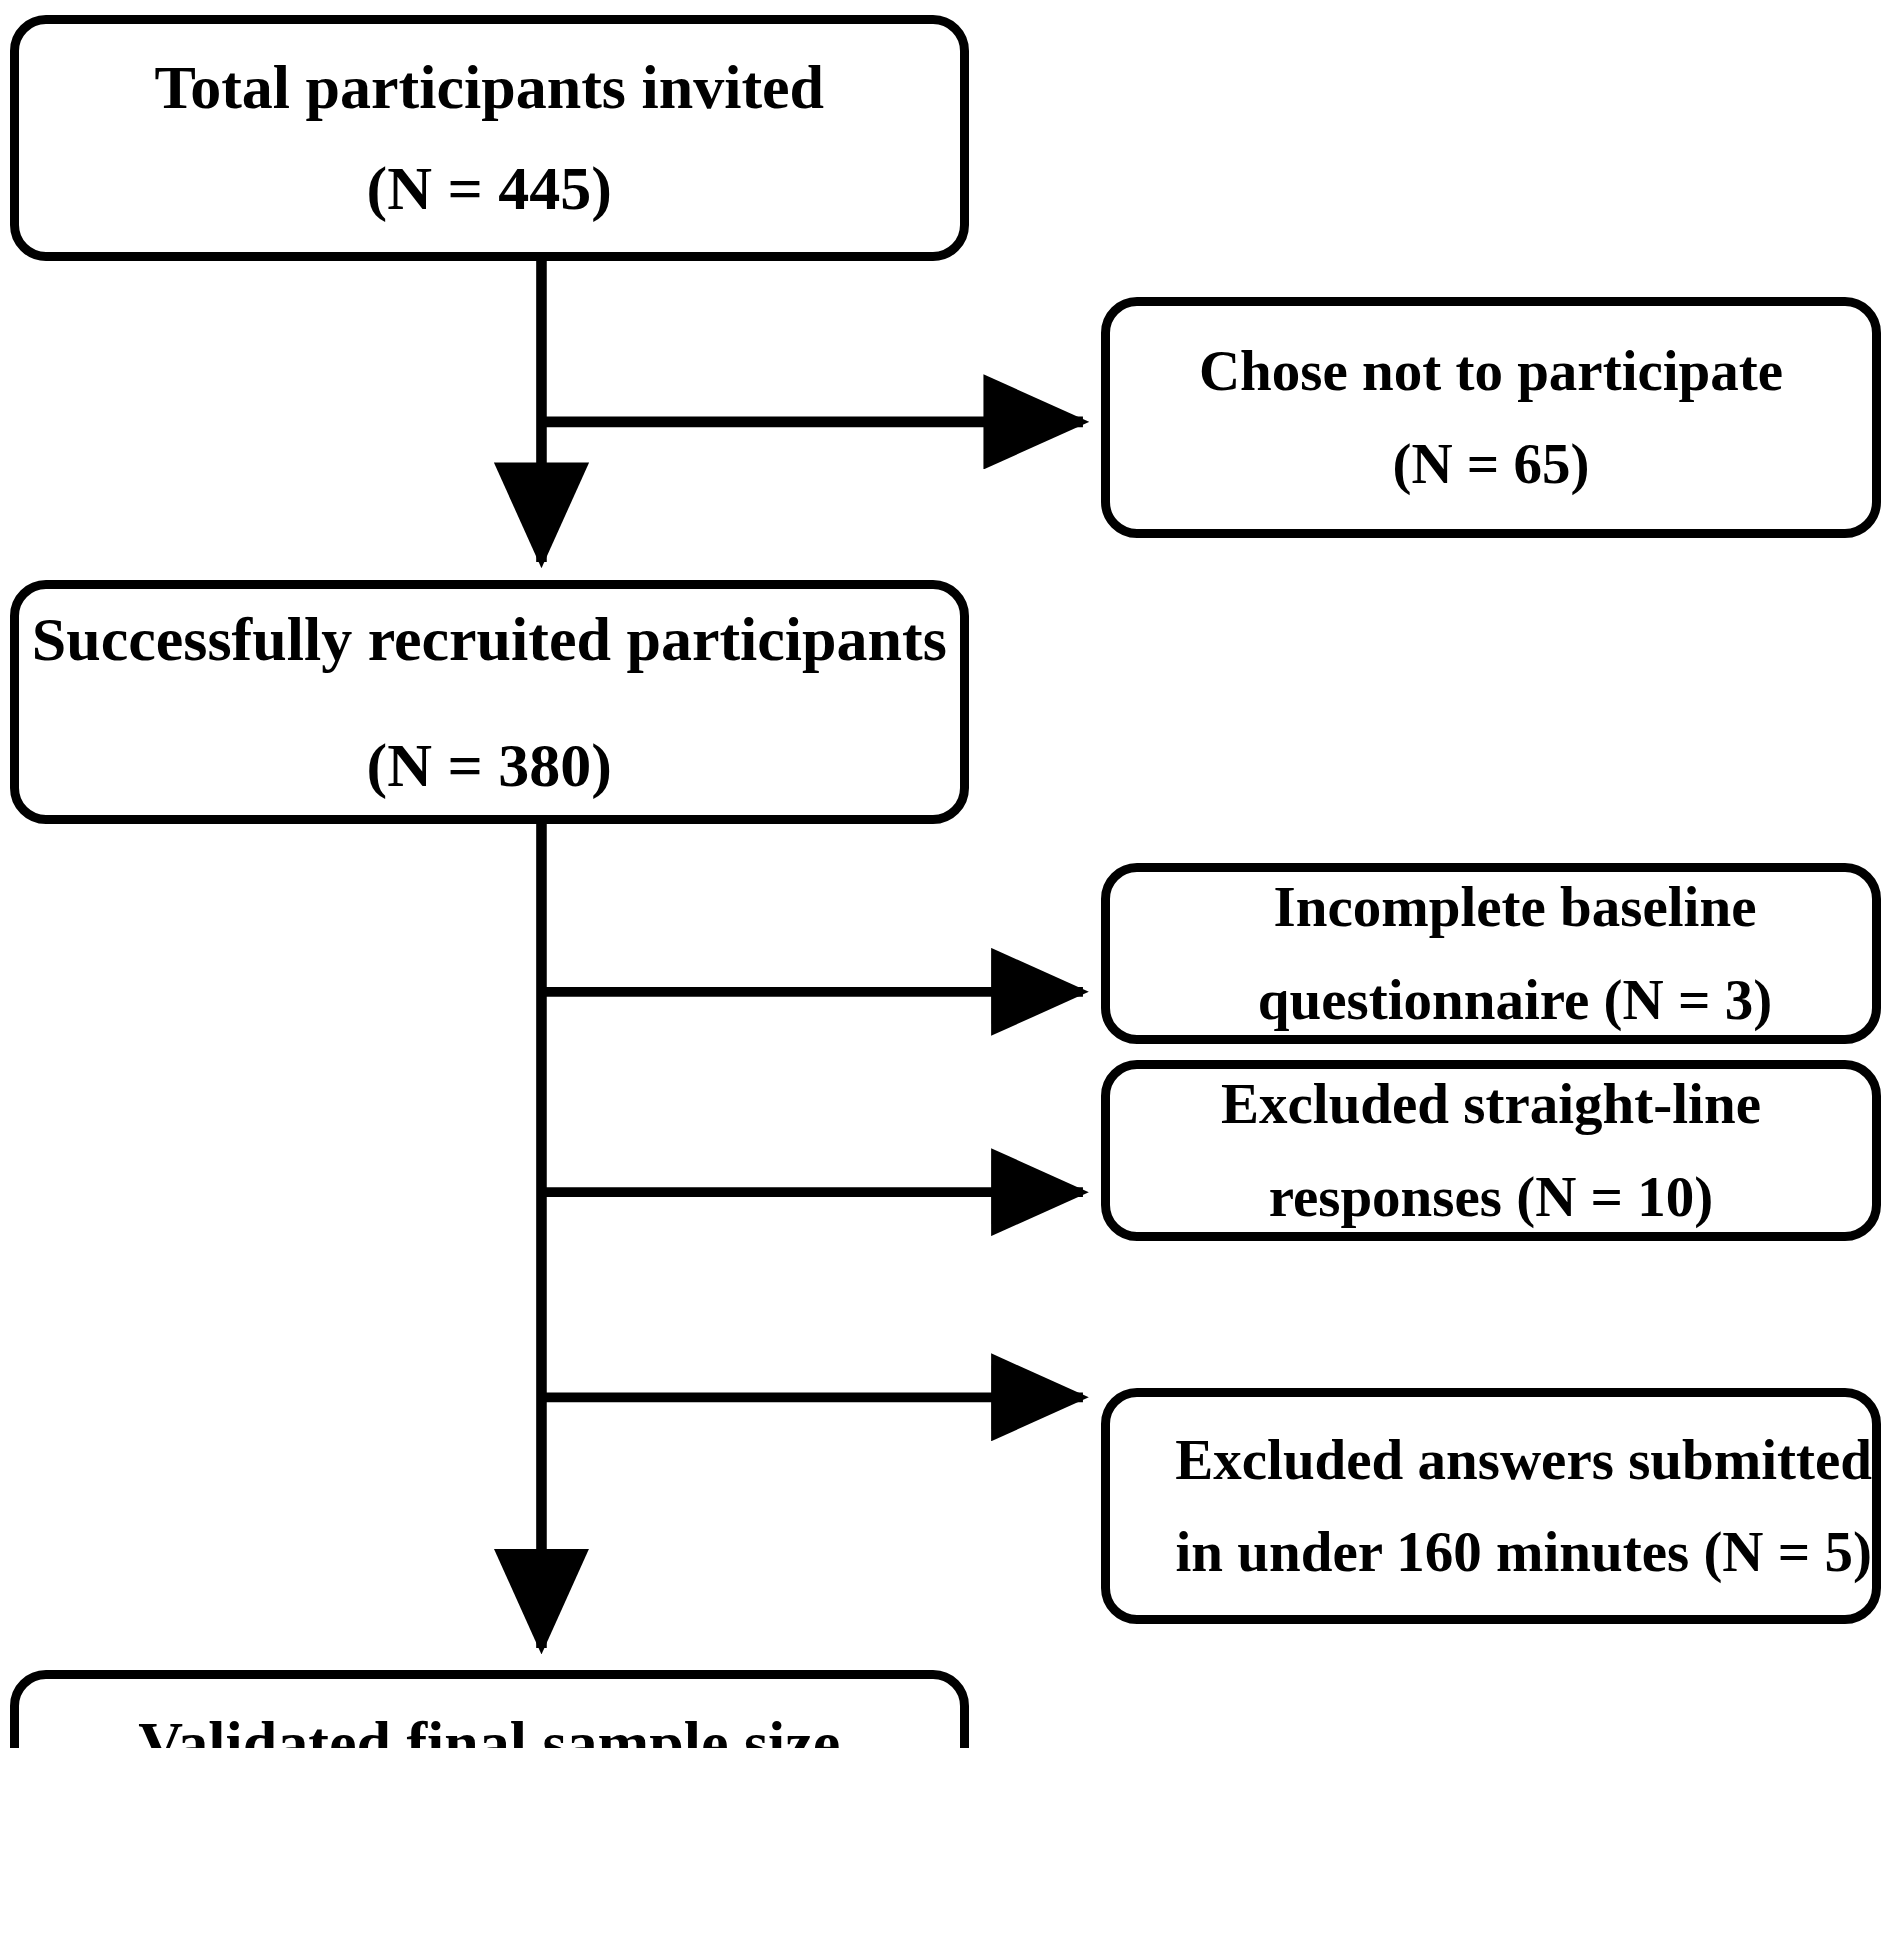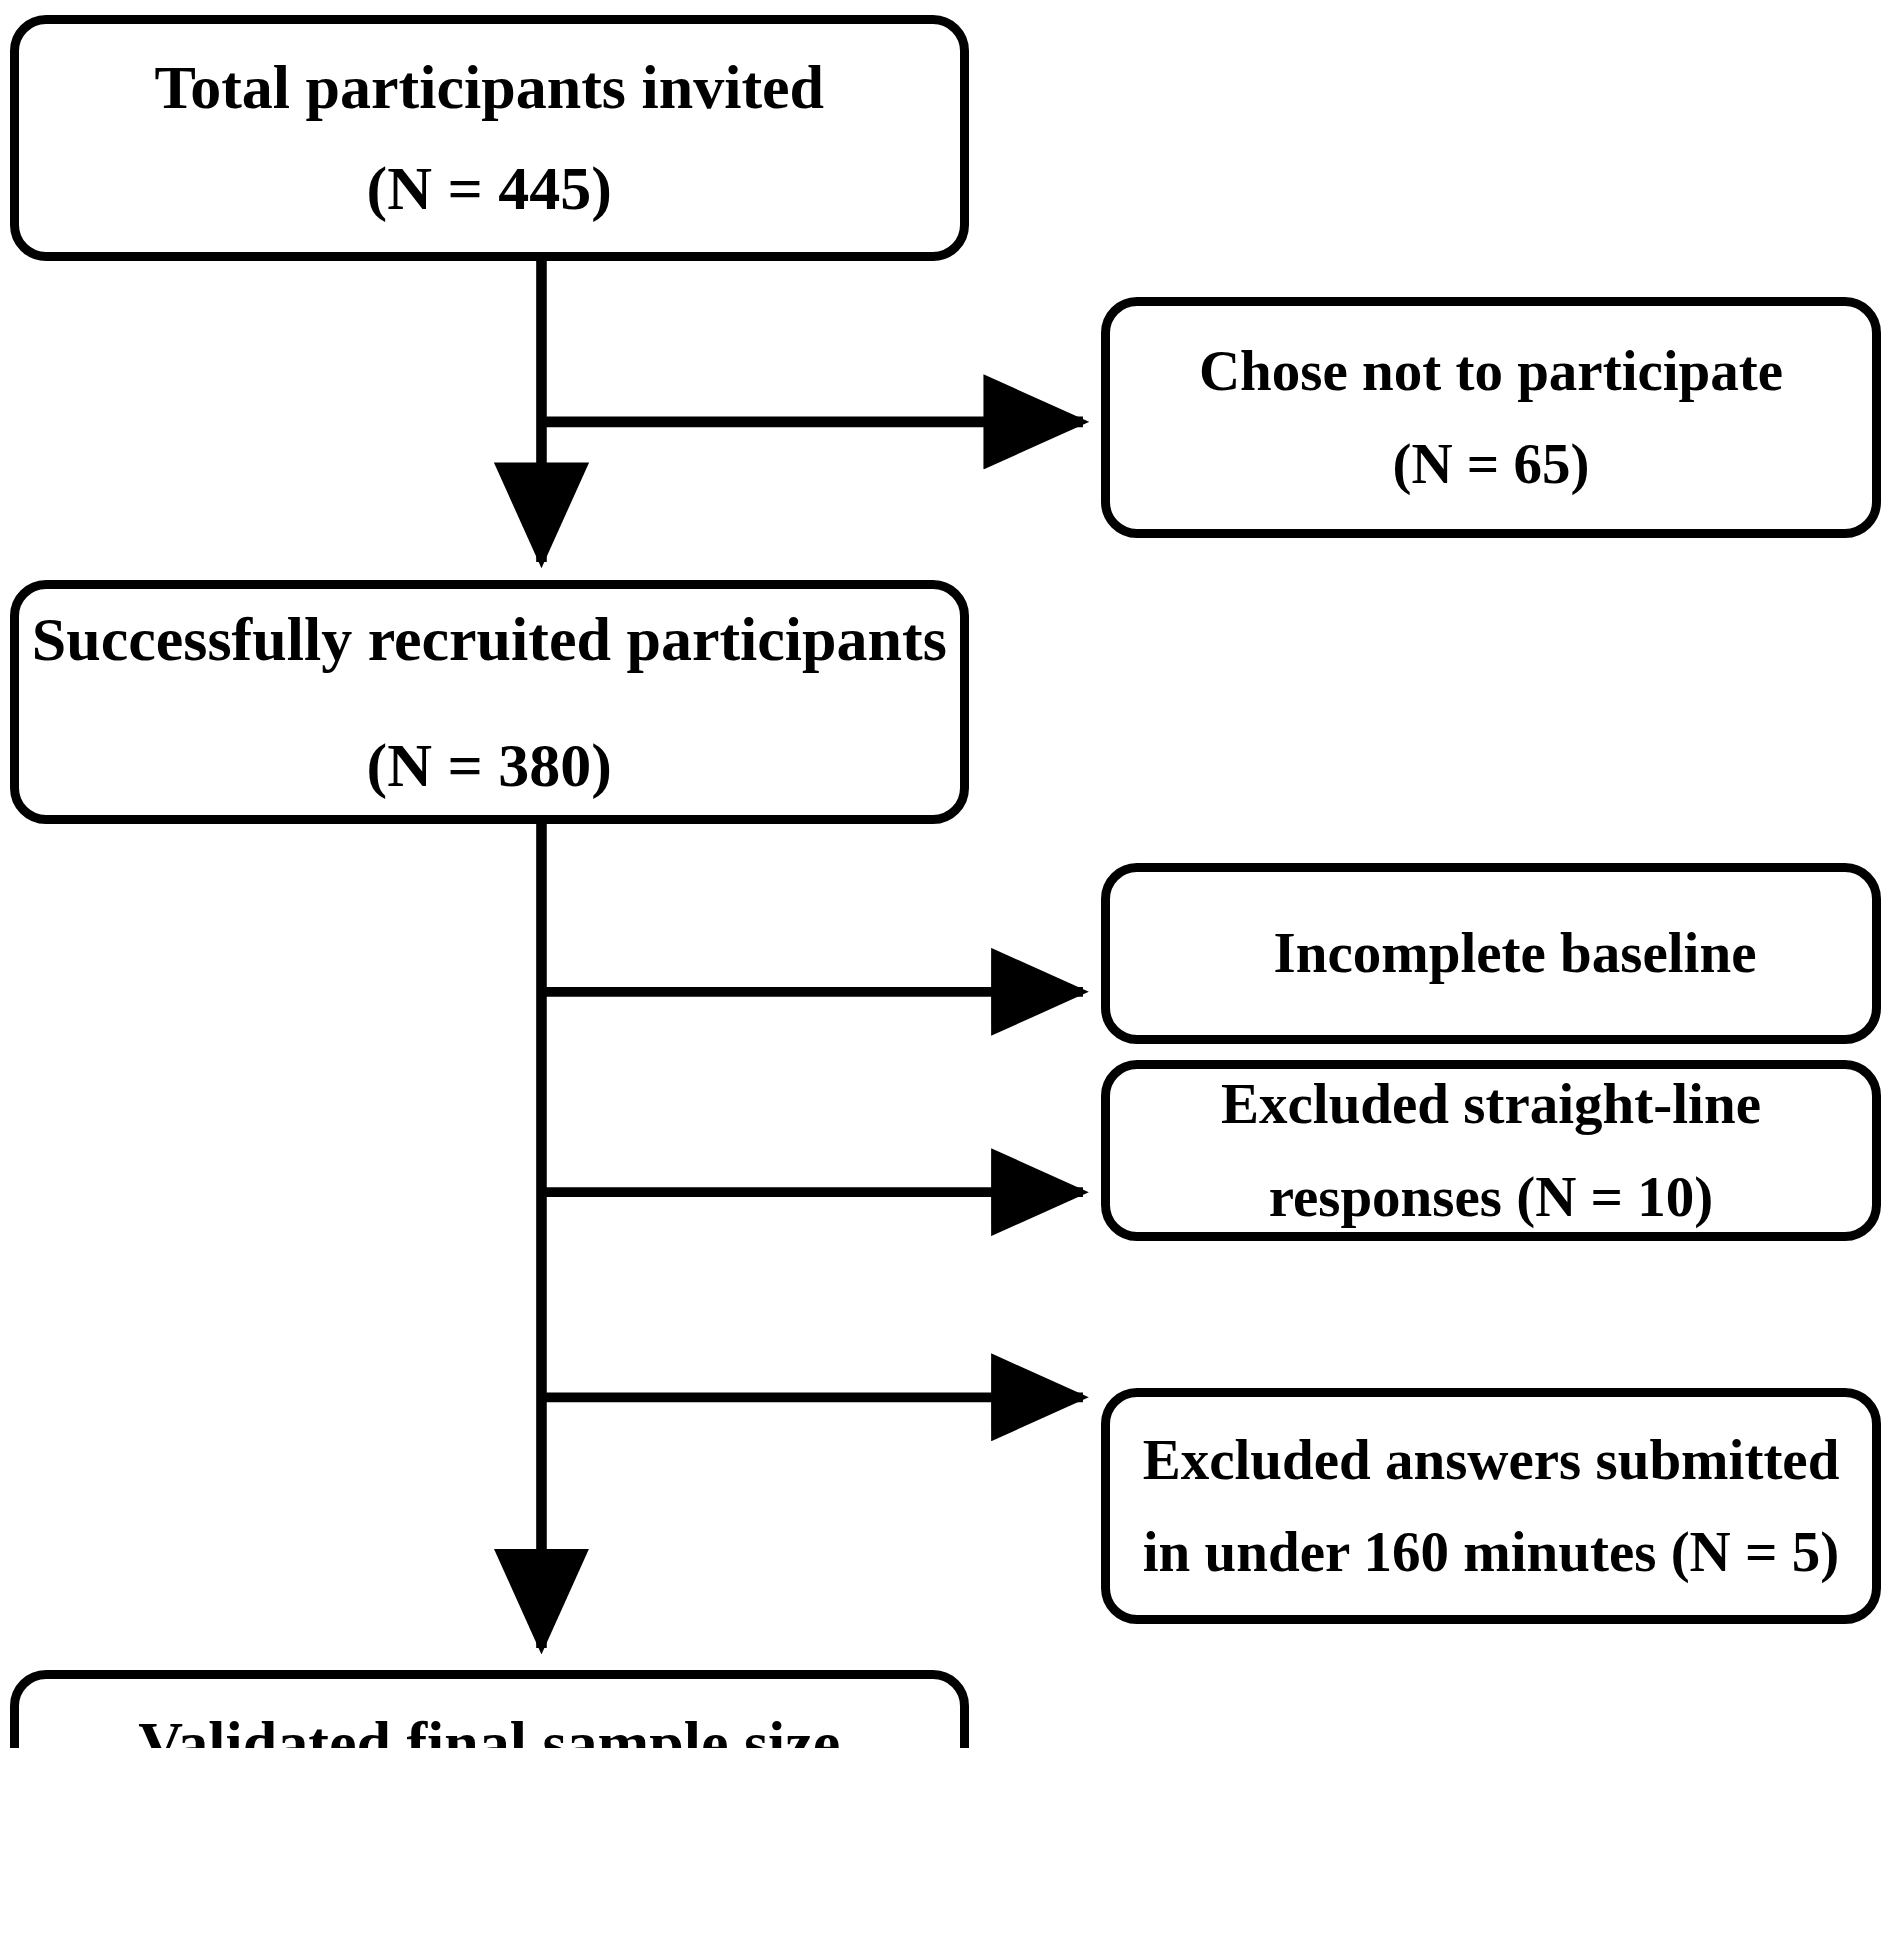--- a/index.html
+++ b/index.html
@@ -53,21 +53,21 @@
     font-size: 57px;
   }
   
   #node-invited   { left: 9.8px;  top: 14.7px;   width: 959px; height: 246px; }
   #node-recruited { left: 9.8px;  top: 580px;  width: 959px; height: 244px; justify-content: space-between; }
   #node-final     { left: 9.8px;  top: 1670px; width: 959px; height: 246px; }
   
   #node-declined  { left: 1101px; top: 289px;  width: 780px; height: 241px; margin-top: 8px; }
   #node-incomplete{ left: 1101px; top: 863px; width: 780px; height: 181px; padding-left: 48px; }
   #node-straight  { left: 1101px; top: 1060px; width: 780px; height: 181px; }
-  #node-fast      { left: 1101px; top: 1388px; width: 780px; height: 236px; }
+  #node-fast      { left: 1101px; top: 1388px; width: 780px; height: 236px; align-items: flex-end; }
 </style>
 </head>
 <body>
 
 <div id="canvas">
 
   <svg id="flow-svg" viewBox="0 0 2331 2375" xmlns="http://www.w3.org/2000/svg">
     <defs>
       <marker id="arrowhead-right" markerWidth="10" markerHeight="9" refX="9.4" refY="4.5" orient="auto" markerUnits="strokeWidth">
         <path d="M0,0 L10,4.5 L0,9 z" fill="#000000"></path>
@@ -100,20 +100,21 @@
     <span class="node-line">(N = 65)</span>
   </div>
 
   <div class="node-box main-node" id="node-recruited">
     <span class="node-line">Successfully recruited participants</span>
     <span class="node-line">(N = 380)</span>
   </div>
 
   <div class="node-box side-node" id="node-incomplete">
     <span class="node-line">Incomplete baseline</span>
+    <span class="node-line">questionnaire (N = 3)</span>
   </div>
 
   <div class="node-box side-node" id="node-straight">
     <span class="node-line">Excluded straight-line</span>
     <span class="node-line">responses (N = 10)</span>
   </div>
 
   <div class="node-box side-node" id="node-fast">
     <span class="node-line">Excluded answers submitted</span>
     <span class="node-line">in under 160 minutes (N = 5)</span>

